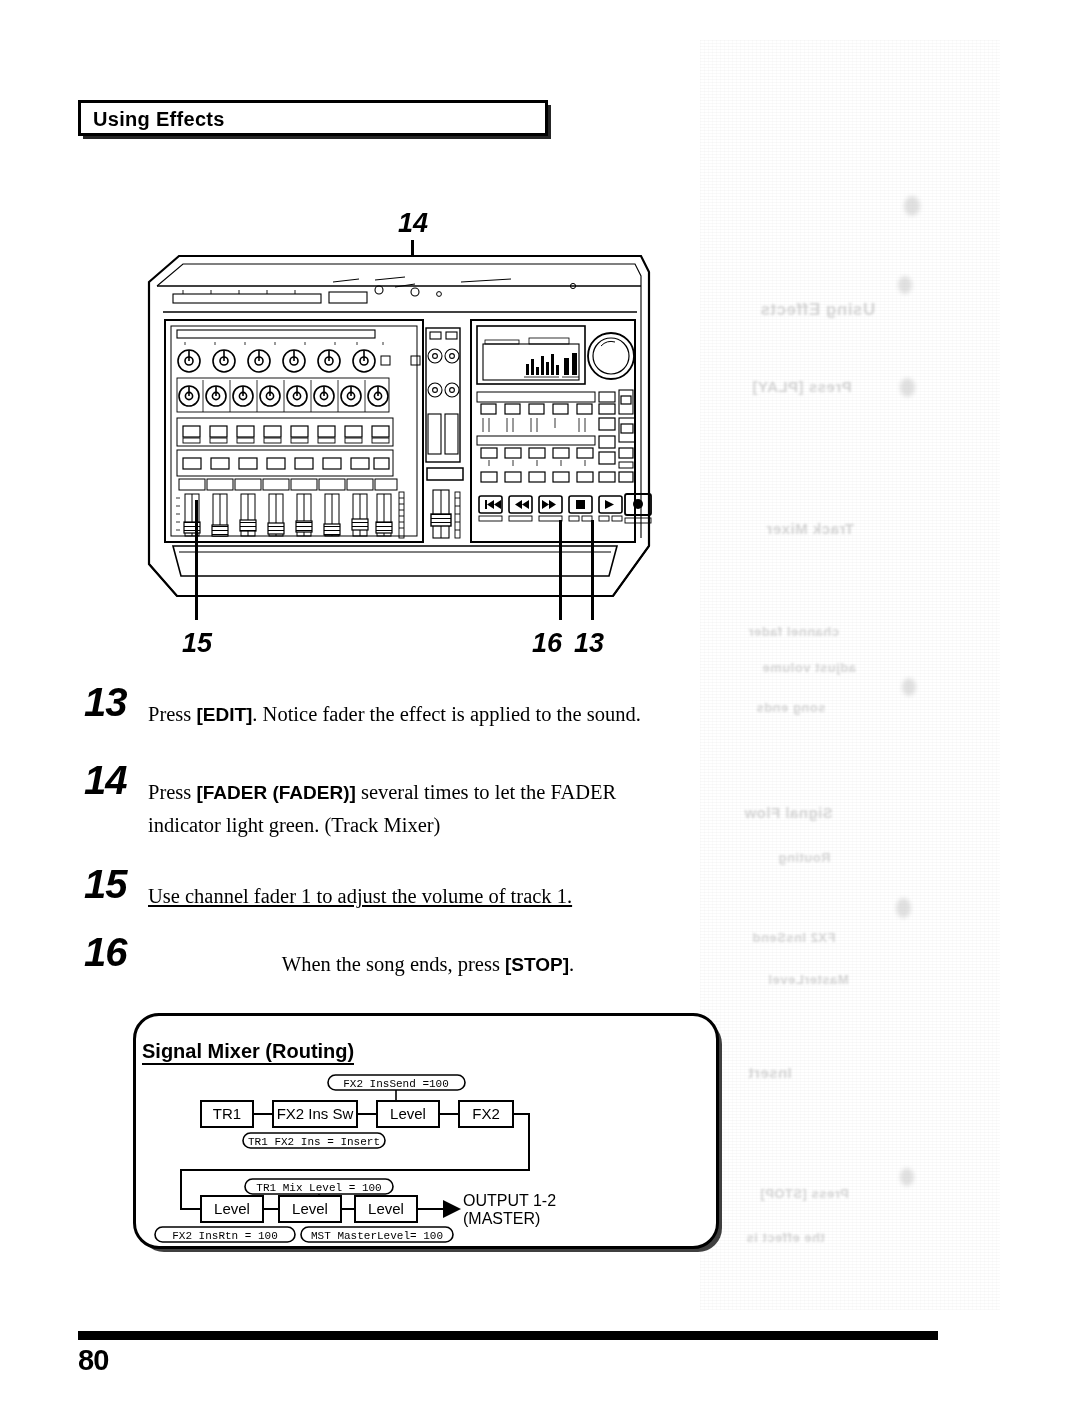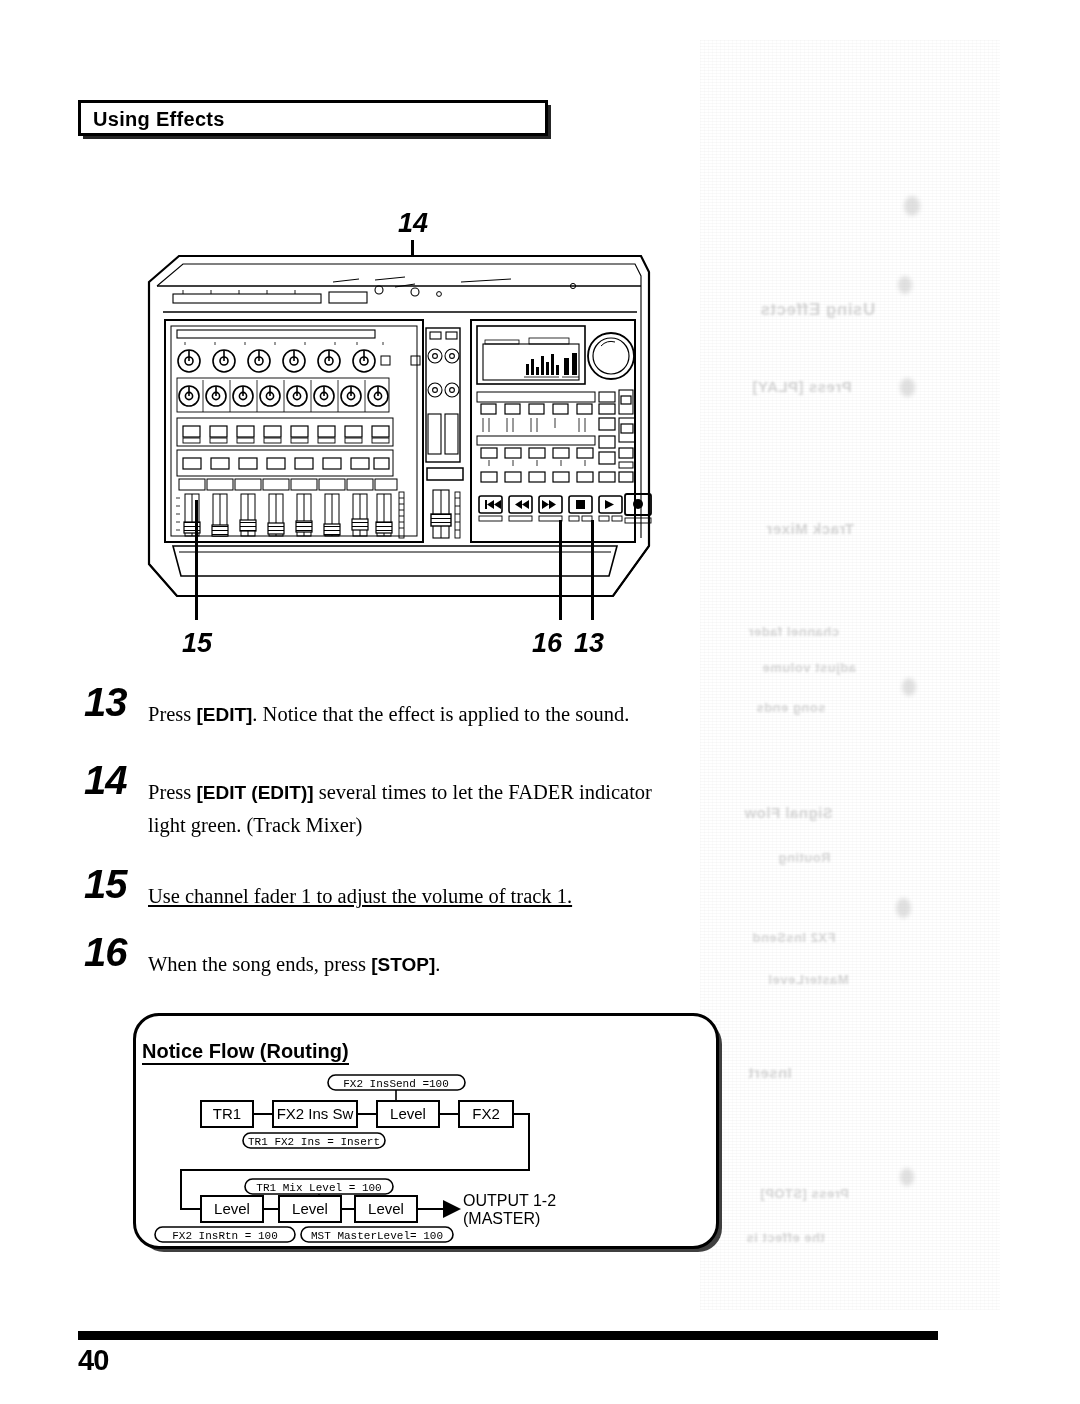--- a/index.html
+++ b/index.html
@@ -469,47 +469,47 @@
 <div class="leader" style="left:195px;top:500px;height:120px;"></div>
 <div class="leader" style="left:559px;top:520px;height:100px;"></div>
 <div class="leader" style="left:591px;top:520px;height:100px;"></div>
 <div class="callout-num" style="left:182px;top:628px;">15</div>
 <div class="callout-num" style="left:532px;top:628px;">16</div>
 <div class="callout-num" style="left:574px;top:628px;">13</div>
 
 <div class="step">
   <div class="step-num" style="left:84px;top:680px;">13</div>
   <div class="step-txt" style="left:148px;top:698px;width:560px;">
-    <span>Press </span><b>[EDIT]</b><span>. Notice that the effect is applied to the sound.</span>
+    <span>Press </span><b>[EDIT]</b><span>. Notice fader the effect is applied to the sound.</span>
   </div>
 </div>
 
 <div class="step">
   <div class="step-num" style="left:84px;top:758px;">14</div>
   <div class="step-txt" style="left:148px;top:776px;width:520px;">
-    <span>Press </span><b>[EDIT (EDIT)]</b><span> several times to let the FADER indicator light green. (Track Mixer)</span>
+    <span>Press </span><b>[FADER (FADER)]</b><span> several times to let the FADER indicator light green. (Track Mixer)</span>
   </div>
 </div>
 
 <div class="step">
   <div class="step-num" style="left:84px;top:862px;">15</div>
   <div class="step-txt" style="left:148px;top:880px;width:560px;text-decoration:underline;">
     <span>Use channel fader 1 to adjust the volume of track 1.</span>
   </div>
 </div>
 
 <div class="step">
   <div class="step-num" style="left:84px;top:930px;">16</div>
-  <div class="step-txt" style="left:148px;top:948px;width:560px;">
+  <div class="step-txt" style="left:148px;top:948px;width:560px;text-align:center;">
     <span>When the song ends, press </span><b>[STOP]</b><span>.</span>
   </div>
 </div>
 
 <div id="sf-panel"></div>
-<div id="sf-title">Notice Flow (Routing)</div>
+<div id="sf-title">Signal Mixer (Routing)</div>
 
 <svg id="sf-svg" width="586" height="236" viewBox="0 0 586 236" xmlns="http://www.w3.org/2000/svg">
   <defs>
     <marker id="arrowHead" markerWidth="9" markerHeight="9" refX="1" refY="4.5" orient="auto">
       <path d="M0,0 L9,4.5 L0,9 Z" fill="#000"></path>
     </marker>
   </defs>
   <g stroke="#000" fill="none" stroke-width="2">
 
     <rect x="195" y="62" width="137" height="15" rx="7.5" stroke-width="1.6"></rect>
@@ -554,14 +554,14 @@
 
     <rect x="22" y="214" width="140" height="15" rx="7.5" stroke-width="1.6"></rect>
     <text x="92" y="225.5" font-family="Liberation Mono, monospace" font-size="11" text-anchor="middle" fill="#000" stroke="none">FX2 InsRtn = 100</text>
 
     <rect x="168" y="214" width="152" height="15" rx="7.5" stroke-width="1.6"></rect>
     <text x="244" y="225.5" font-family="Liberation Mono, monospace" font-size="11" text-anchor="middle" fill="#000" stroke="none">MST MasterLevel= 100</text>
   </g>
 </svg>
 
 <div id="foot-rule"></div>
-<div id="foot-pg">40</div>
+<div id="foot-pg">80</div>
 <div id="foot-mask"></div>
 
 </body></html>

